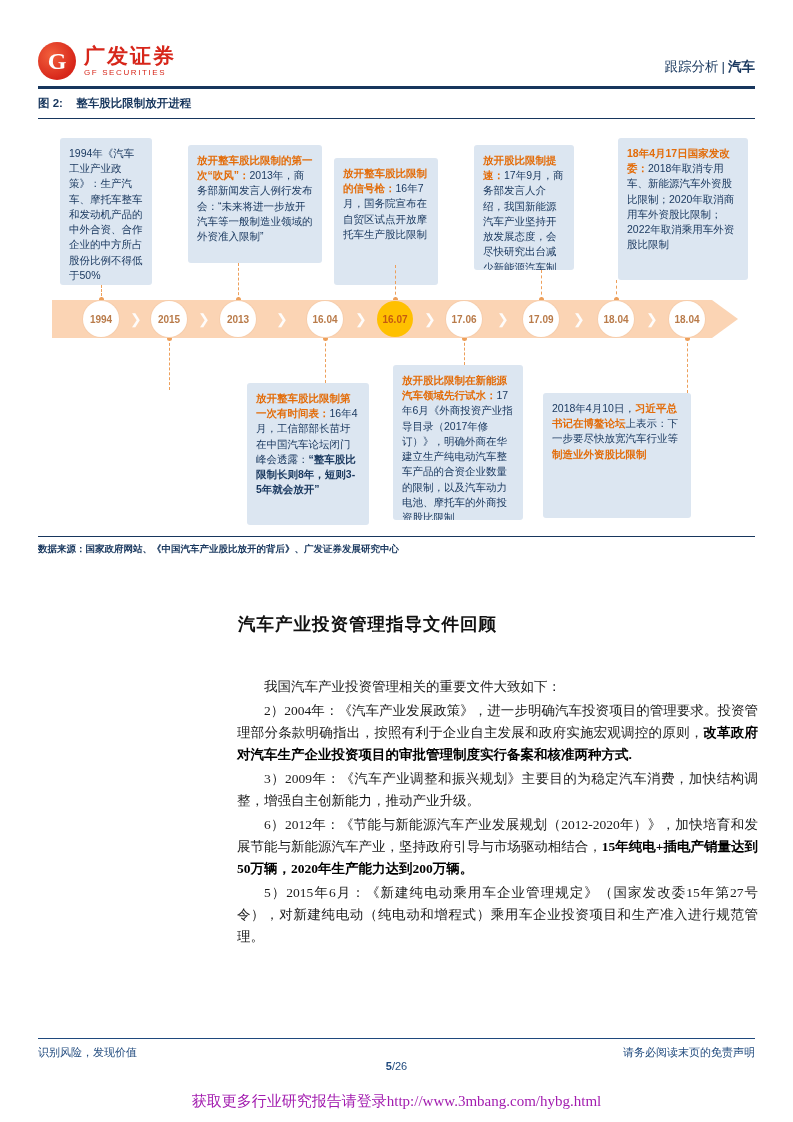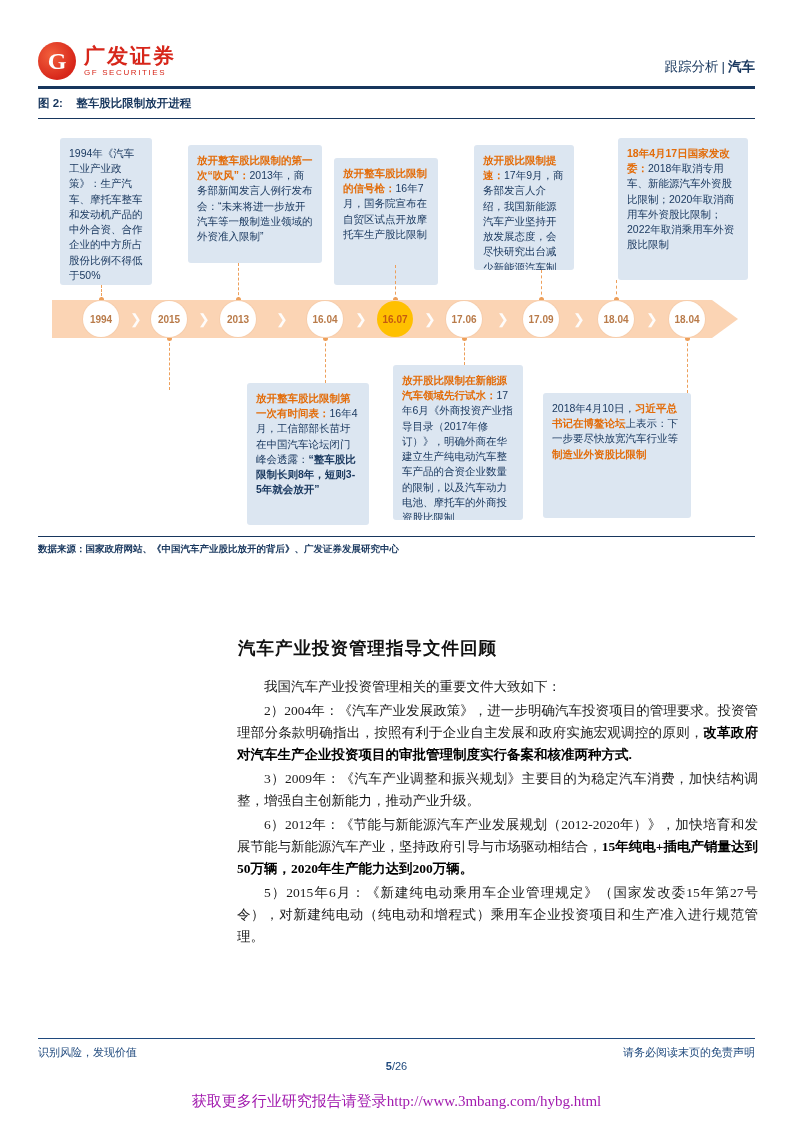--- a/index.html
+++ b/index.html
@@ -56,21 +56,21 @@
   }
   .conn-top::after { bottom:-2px; }
   .conn-bot::after { top:-2px; }
 
   .src-rule { position:absolute; left:38px; top:536px; width:717px; height:1px; background:#17365d; }
   .source { position:absolute; left:38px; top:543px; font-size:9.5px; font-weight:bold; color:#17365d; }
 
   
   .article-heading {
     position:absolute; left:238px; top:612px; font-family:"Liberation Serif", serif;
-    font-size:17.5px; font-weight:bold; color:#111111; letter-spacing:1px;margin-top:24px;
+    font-size:17.5px; font-weight:bold; color:#111111; letter-spacing:1px;
   }
   .article { position:absolute; left:237px; top:676px; width:521px; font-family:"Liberation Serif", serif; }
   .article p {
     font-size:13.5px; line-height:22px; color:#1a1a1a; text-align:justify;
     text-indent:2em; margin:0 0 2px 0;
   }
   .article .seg-strong { color:#000000; }
 
   
   .footer-rule { position:absolute; left:38px; top:1038px; width:717px; height:1px; background:#1f497d; }

